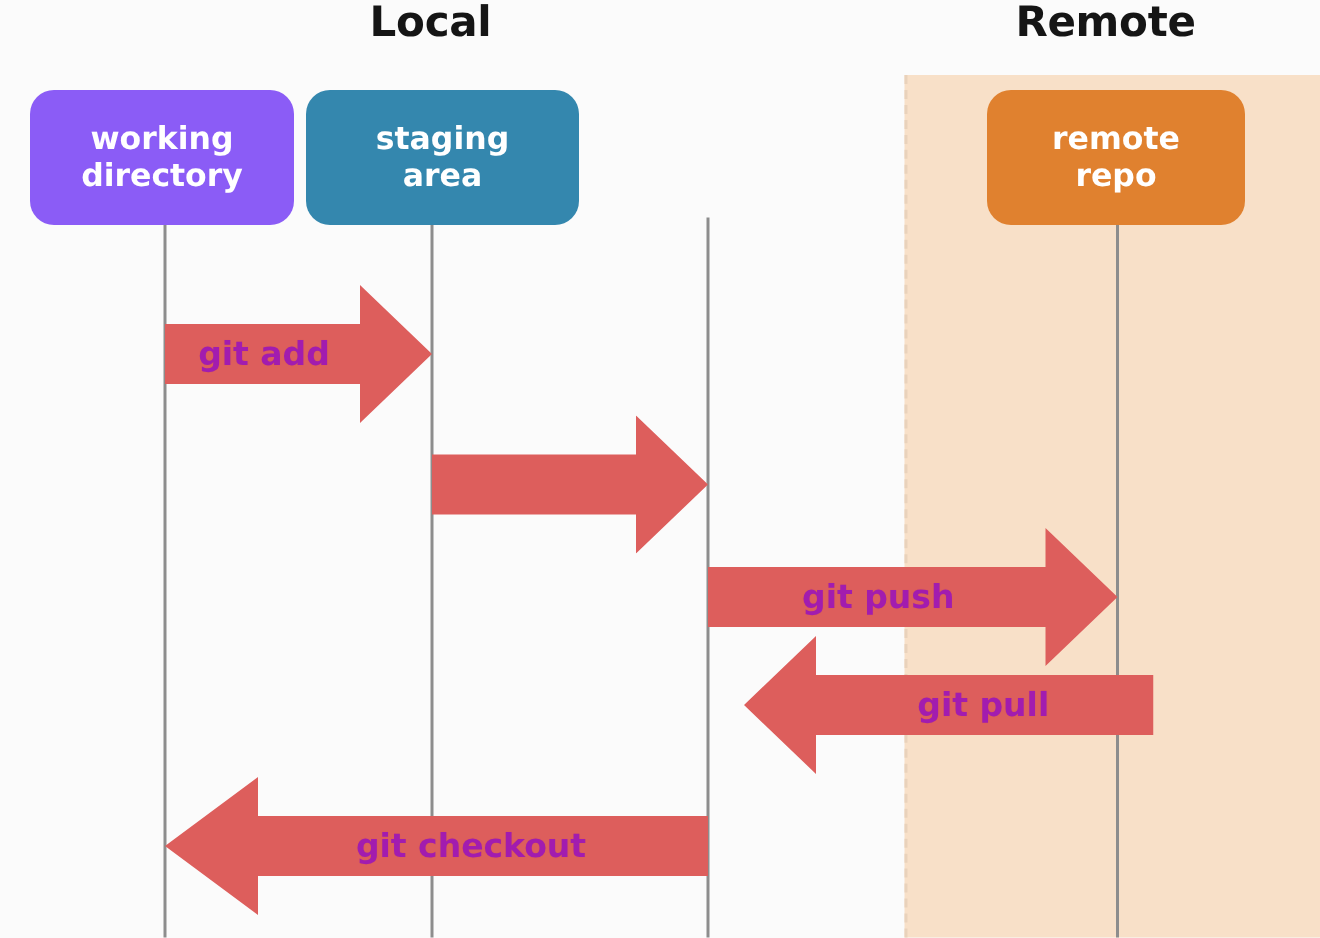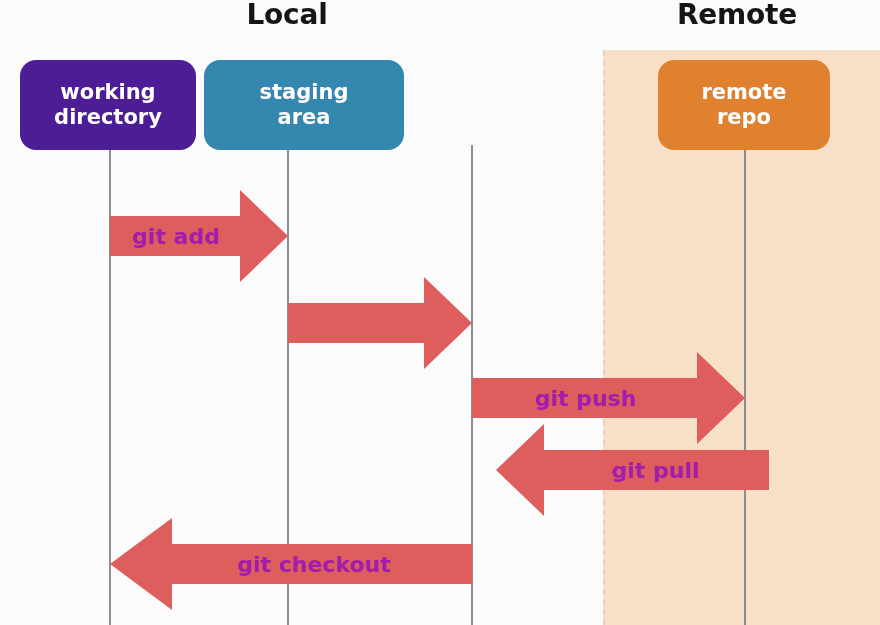--- a/index.html
+++ b/index.html
@@ -74,22 +74,22 @@
     justify-content: center;
     text-align: center;
     color: #ffffff;
     font-weight: bold;
     font-size: 21px;
     line-height: 1.18;
     box-sizing: border-box;
     padding: 0 6px;
     white-space: pre-line;
   }
-  .node.working-directory { left: 20px;  width: 176px; background: #4c1d95; }
-  .node.staging-area      { left: 204px; width: 200px; background: #3487ae; }
+  .node.working-directory { left: 20px;  width: 176px; background: #8b5cf6; }
+  .node.staging-area      { left: 204px; width: 182px; background: #3487ae; }
   .node.localrepo         { left: 388px; width: 172px; background: #8cab58; }
   .node.remote-repo       { left: 658px; width: 172px; background: #e0812f; }
 
   
   .arrow {
     position: absolute;
     display: flex;
     align-items: center;
     justify-content: center;
   }

